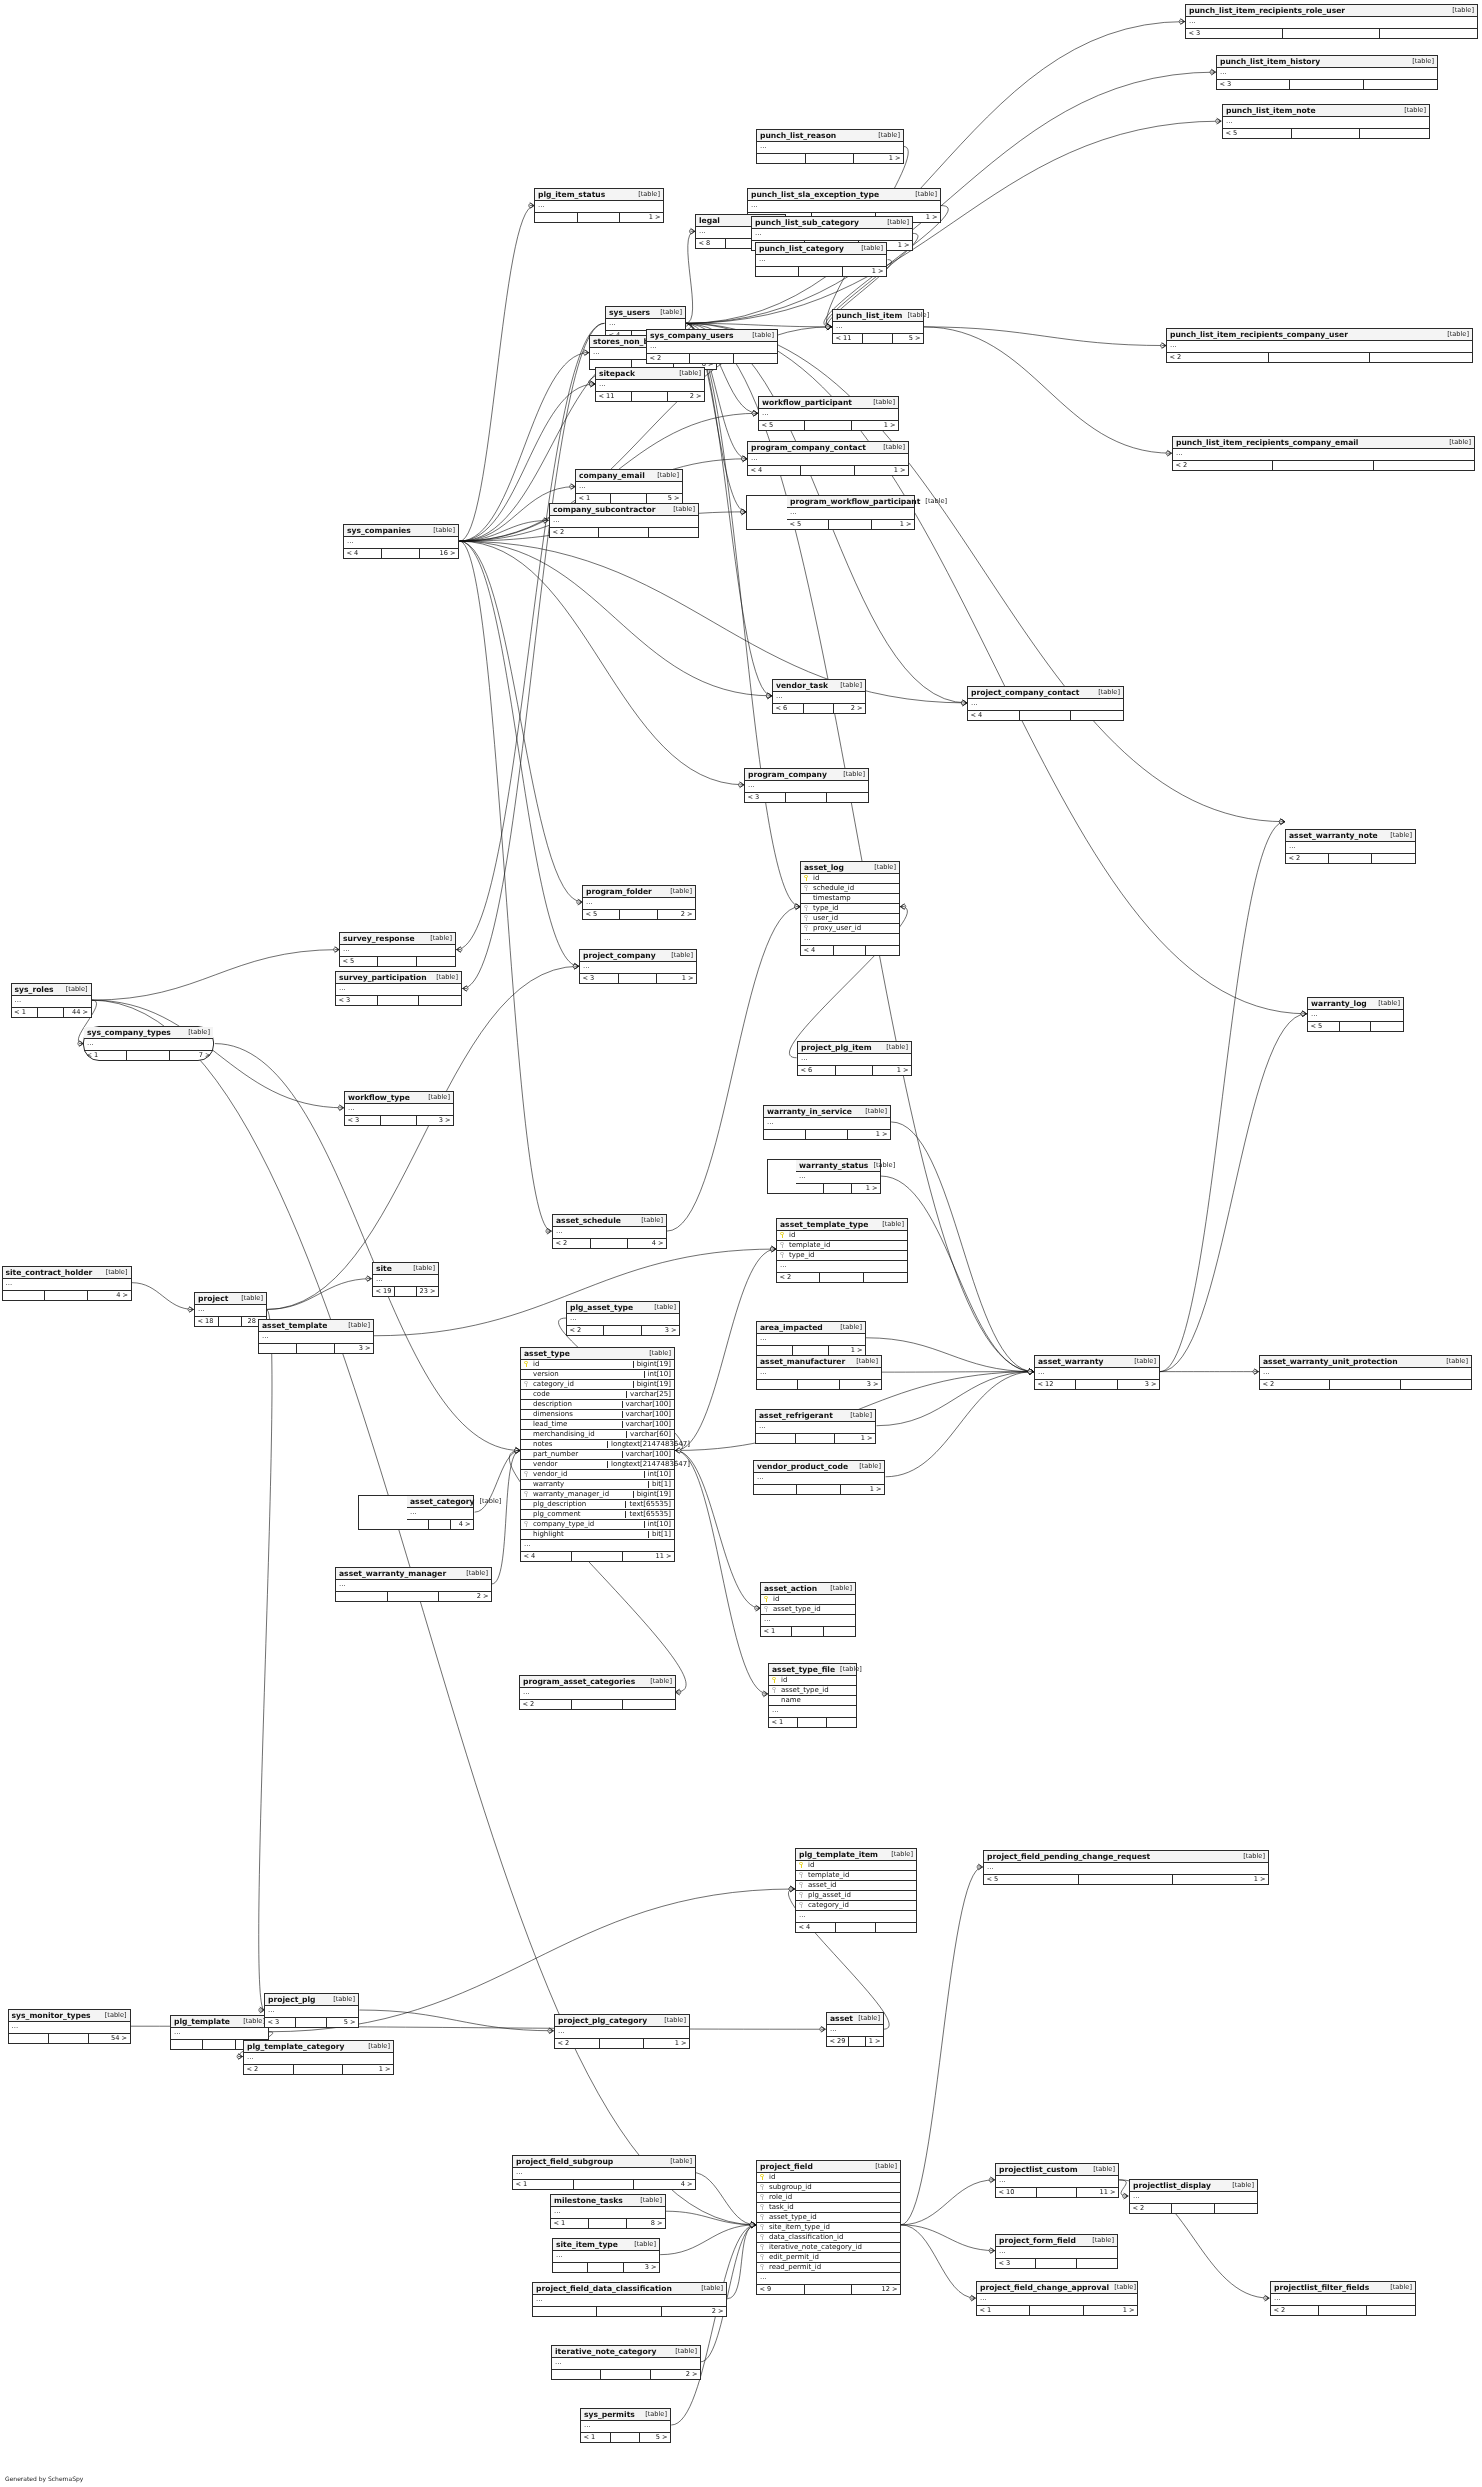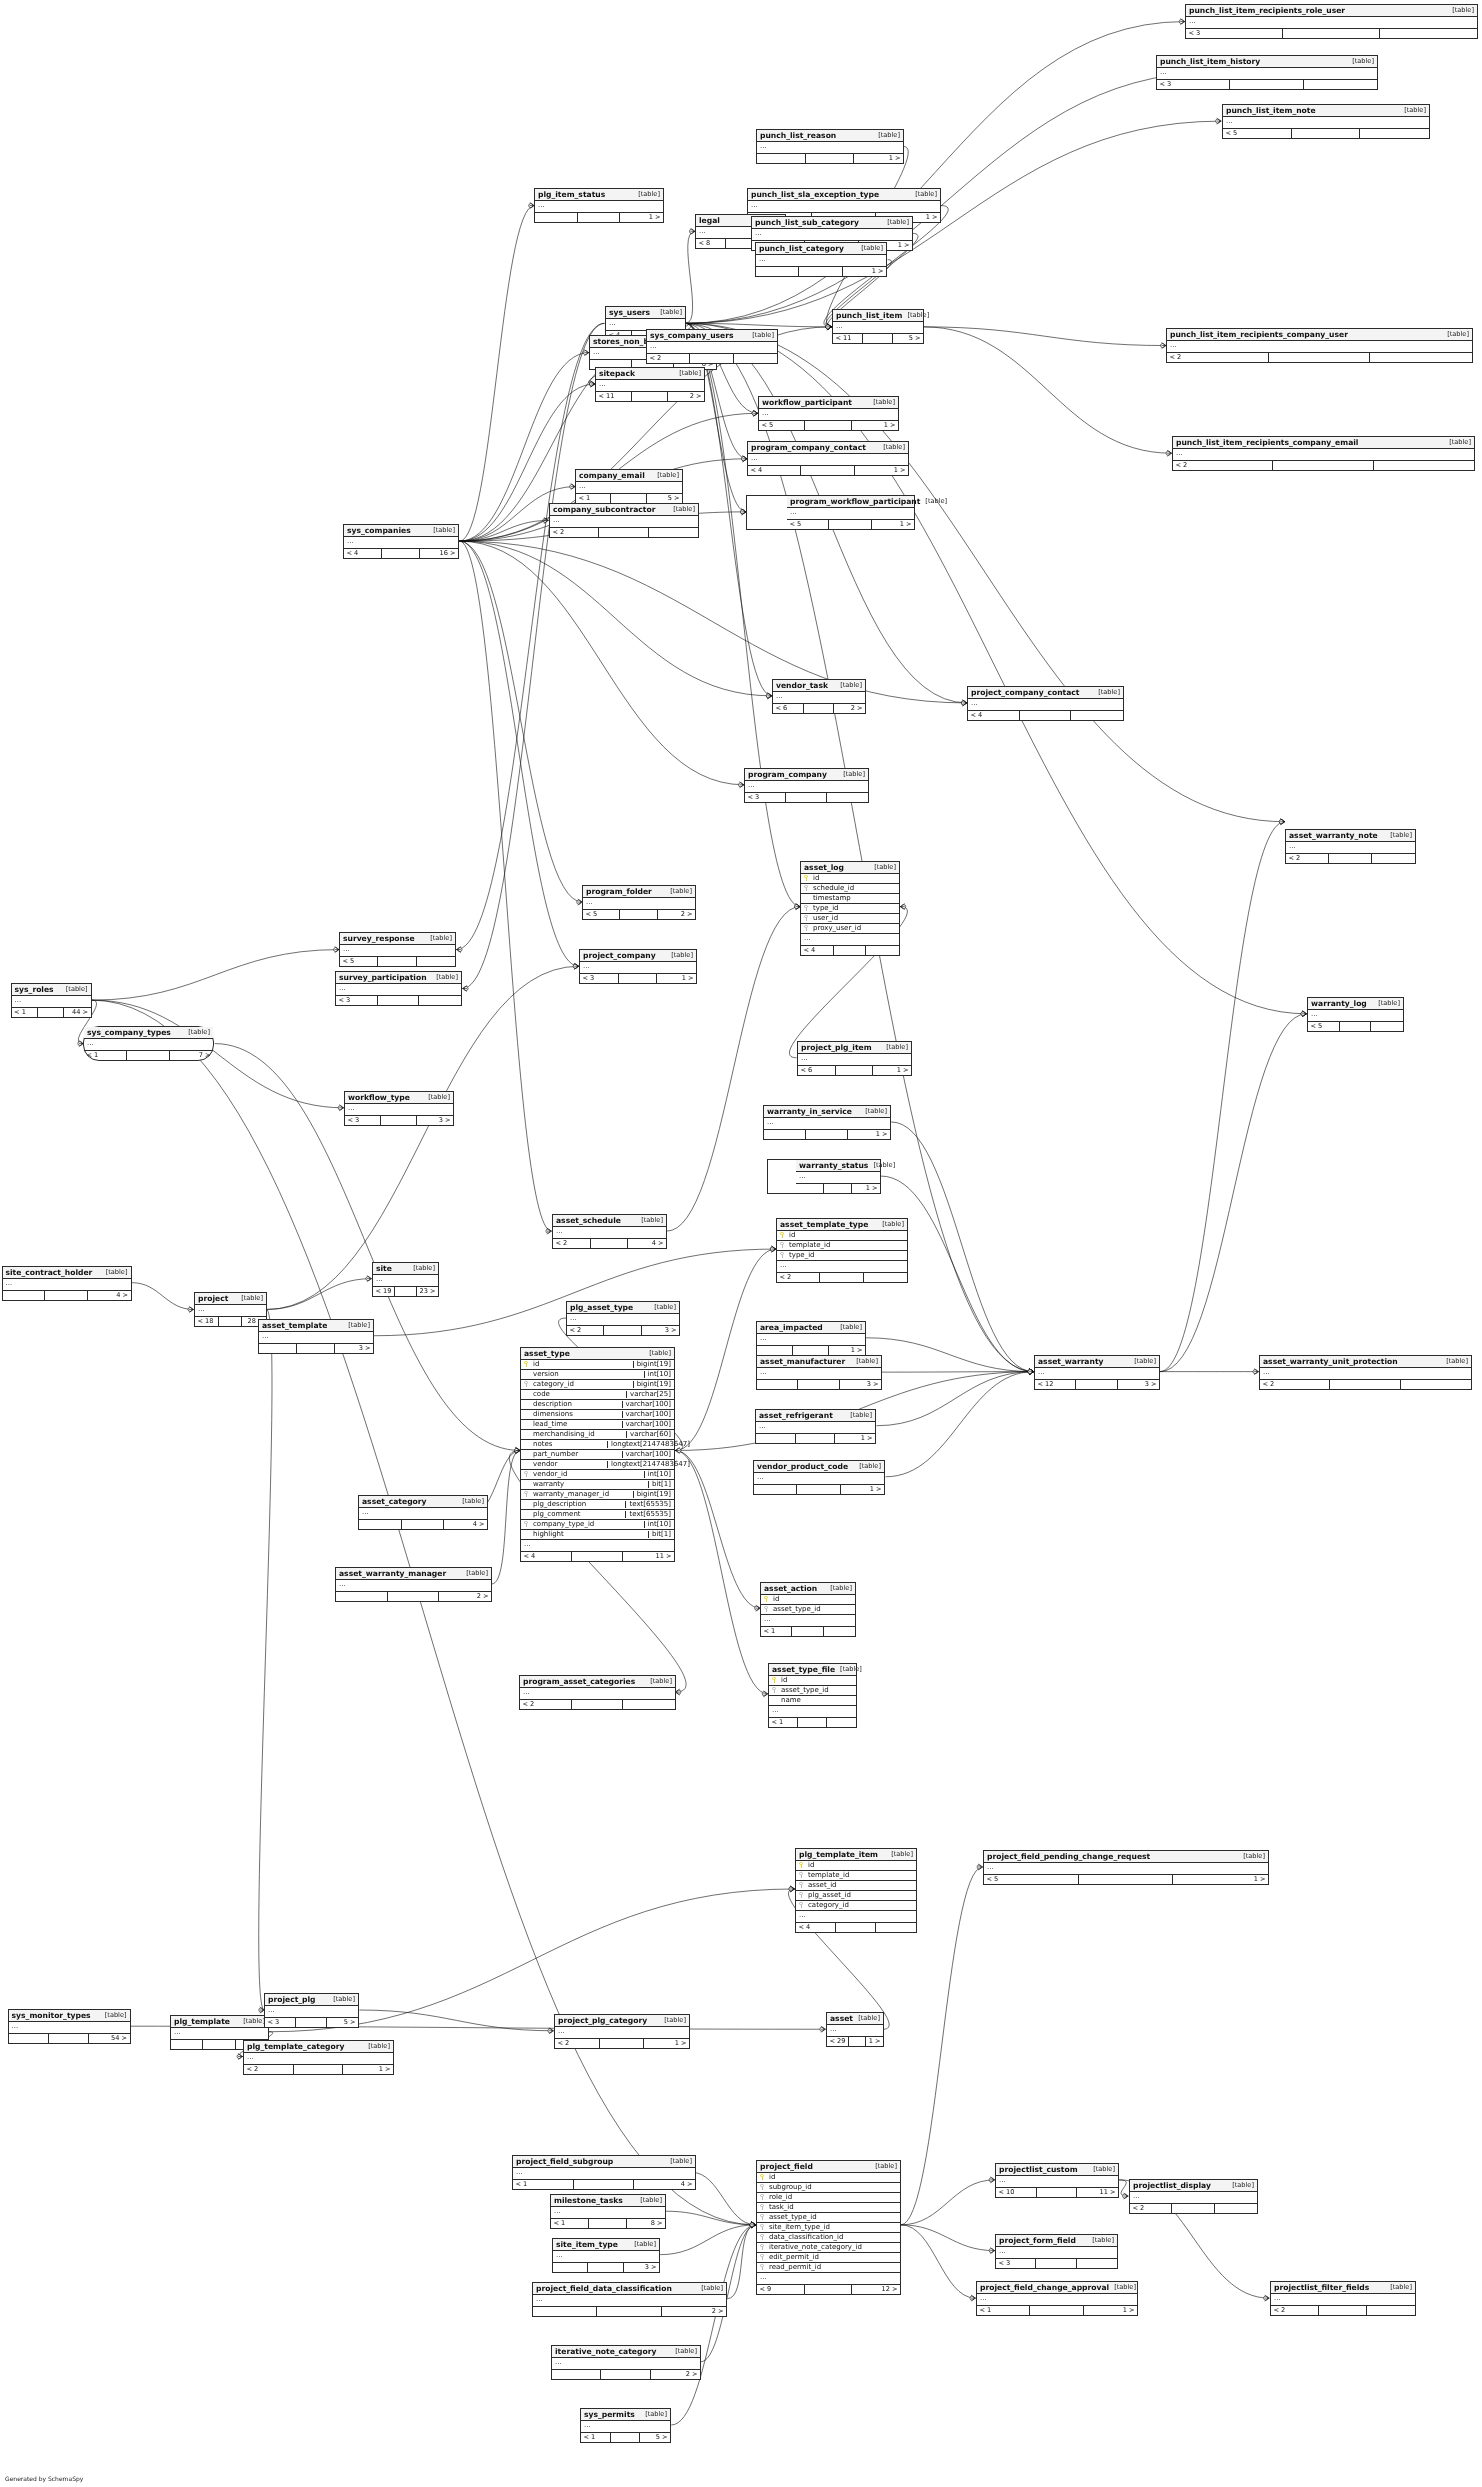--- a/index.html
+++ b/index.html
@@ -338,21 +338,21 @@
           <span class="tname">punch_list_item_recipients_role_user</span>
           <span class="ttag">[table]</span>
         </div>
         <div class="ellip">...</div>
         <div class="foot">
           <span class="fc left">&lt; 3</span>
           <span class="fc mid"></span>
           <span class="fc"></span>
         </div>
       </div>
-      <div class="tbl" style="left: 1156px; top: 55px; width: 222px;">
+      <div class="tbl" style="left: 1216px; top: 55px; width: 222px;">
         <div class="hdr">
           <span class="tname">punch_list_item_history</span>
           <span class="ttag">[table]</span>
         </div>
         <div class="ellip">...</div>
         <div class="foot">
           <span class="fc left">&lt; 3</span>
           <span class="fc mid"></span>
           <span class="fc"></span>
         </div>
@@ -1070,21 +1070,21 @@
           <span class="tname">asset_refrigerant</span>
           <span class="ttag">[table]</span>
         </div>
         <div class="ellip">...</div>
         <div class="foot">
           <span class="fc left"></span>
           <span class="fc mid"></span>
           <span class="fc">1 &gt;</span>
         </div>
       </div>
-      <div class="tbl" style="left: 358px; top: 1495px; width: 130px;">
+      <div class="tbl" style="left: 358px; top: 1495px; width: 116px; padding-left: 48px;">
         <div class="hdr">
           <span class="tname">asset_category</span>
           <span class="ttag">[table]</span>
         </div>
         <div class="ellip">...</div>
         <div class="foot">
           <span class="fc left"></span>
           <span class="fc mid"></span>
           <span class="fc">4 &gt;</span>
         </div>

